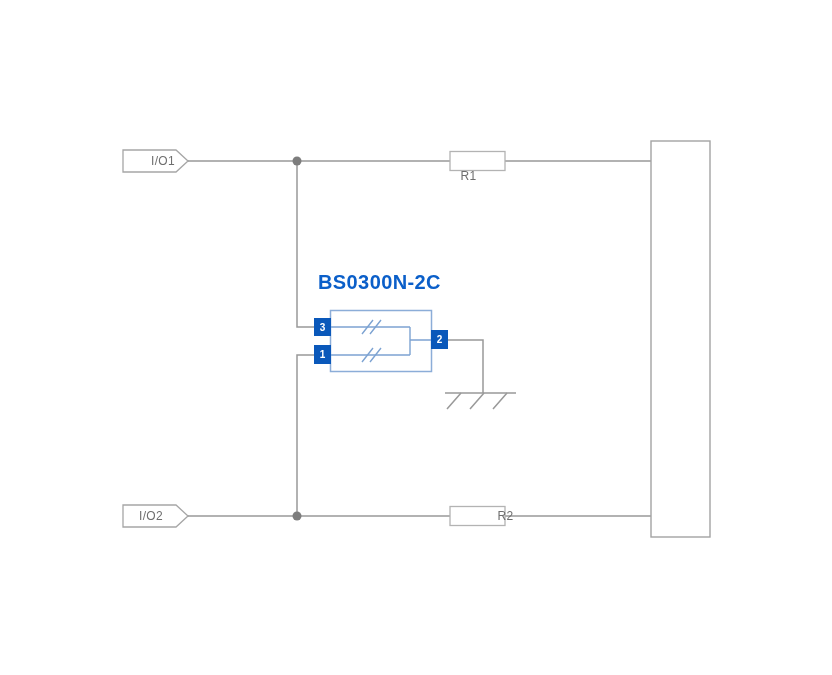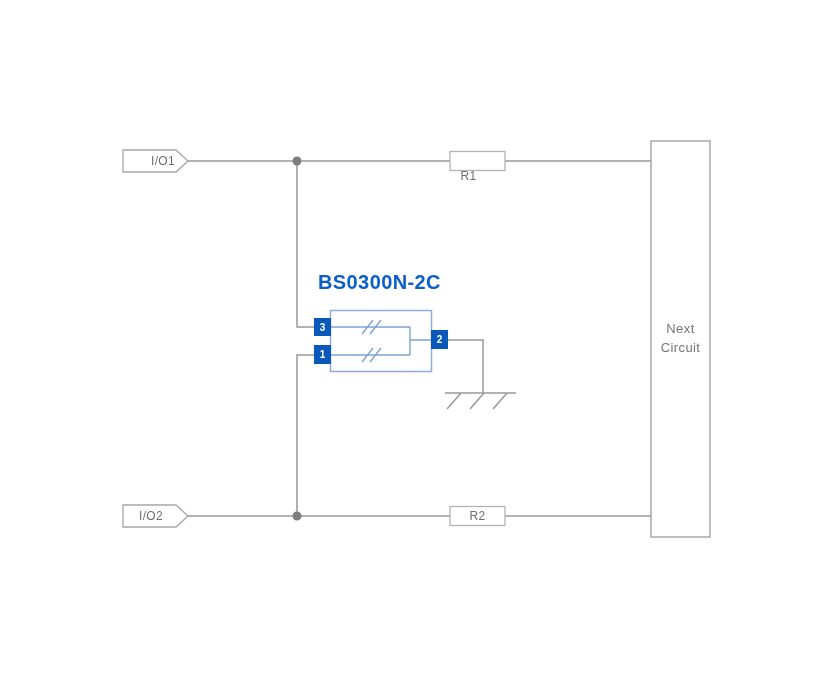--- a/index.html
+++ b/index.html
@@ -113,25 +113,22 @@
       <path class="wire" d="M461 393 L447 409 M484 393 L470 409 M507 393 L493 409"></path>
     </g>
   </svg>
 
   <div class="label" style="left:123px; top:150px; width:56px; height:22px;padding-left:12px;">I/O1</div>
 
   <div class="label" style="left:123px; top:505px; width:56px; height:22px;text-align:center;">I/O2</div>
 
   <div class="label" style="left:450px; top:151px; width:37px; height:20px;margin-top:15px;">R1</div>
 
-  <div class="label" style="left:450px; top:506px; width:55px; height:20px;">R2</div>
+  <div class="label" style="left:450px; top:506px; width:55px; height:20px;padding-left:28px;">R2</div>
 
-  <div class="next-label">
-    <span>Next Circuit</span>
-  </div>
 
   <div class="part-label">BS0300N-2C</div>
 
   <div class="pin pin3">3</div>
   <div class="pin pin1">1</div>
   <div class="pin pin2">2</div>
 
 </div>
 
 </body></html>

